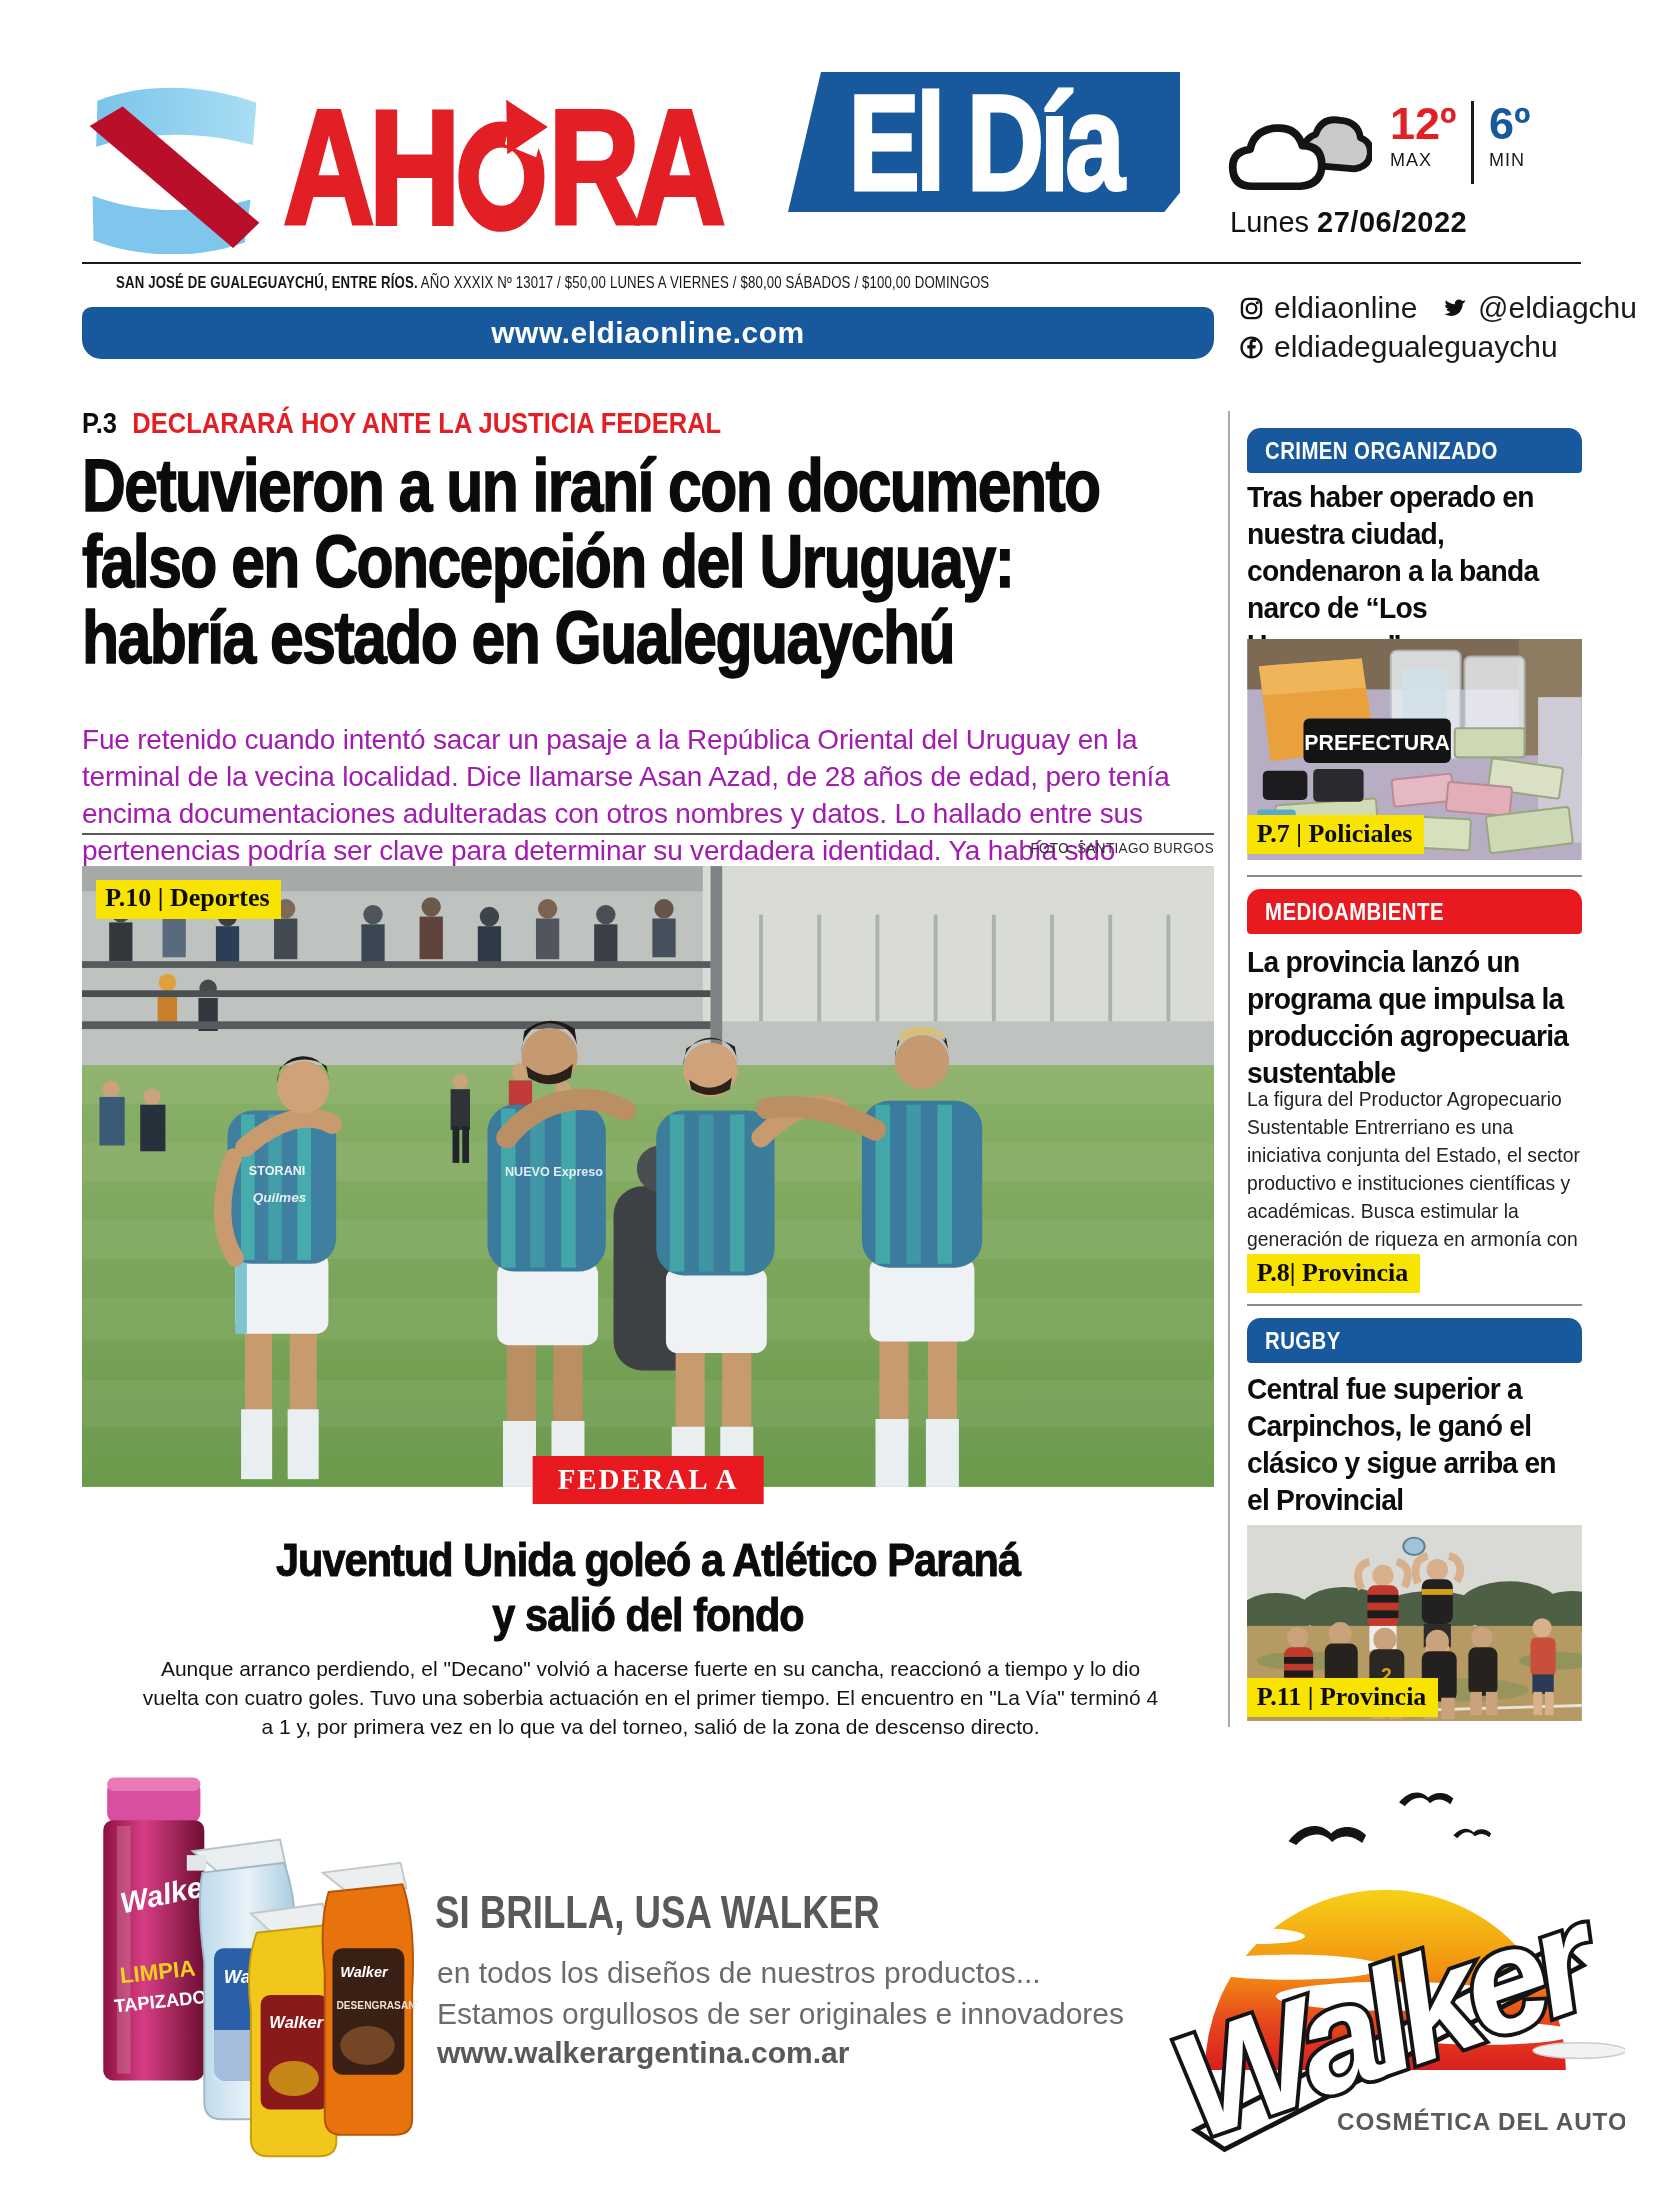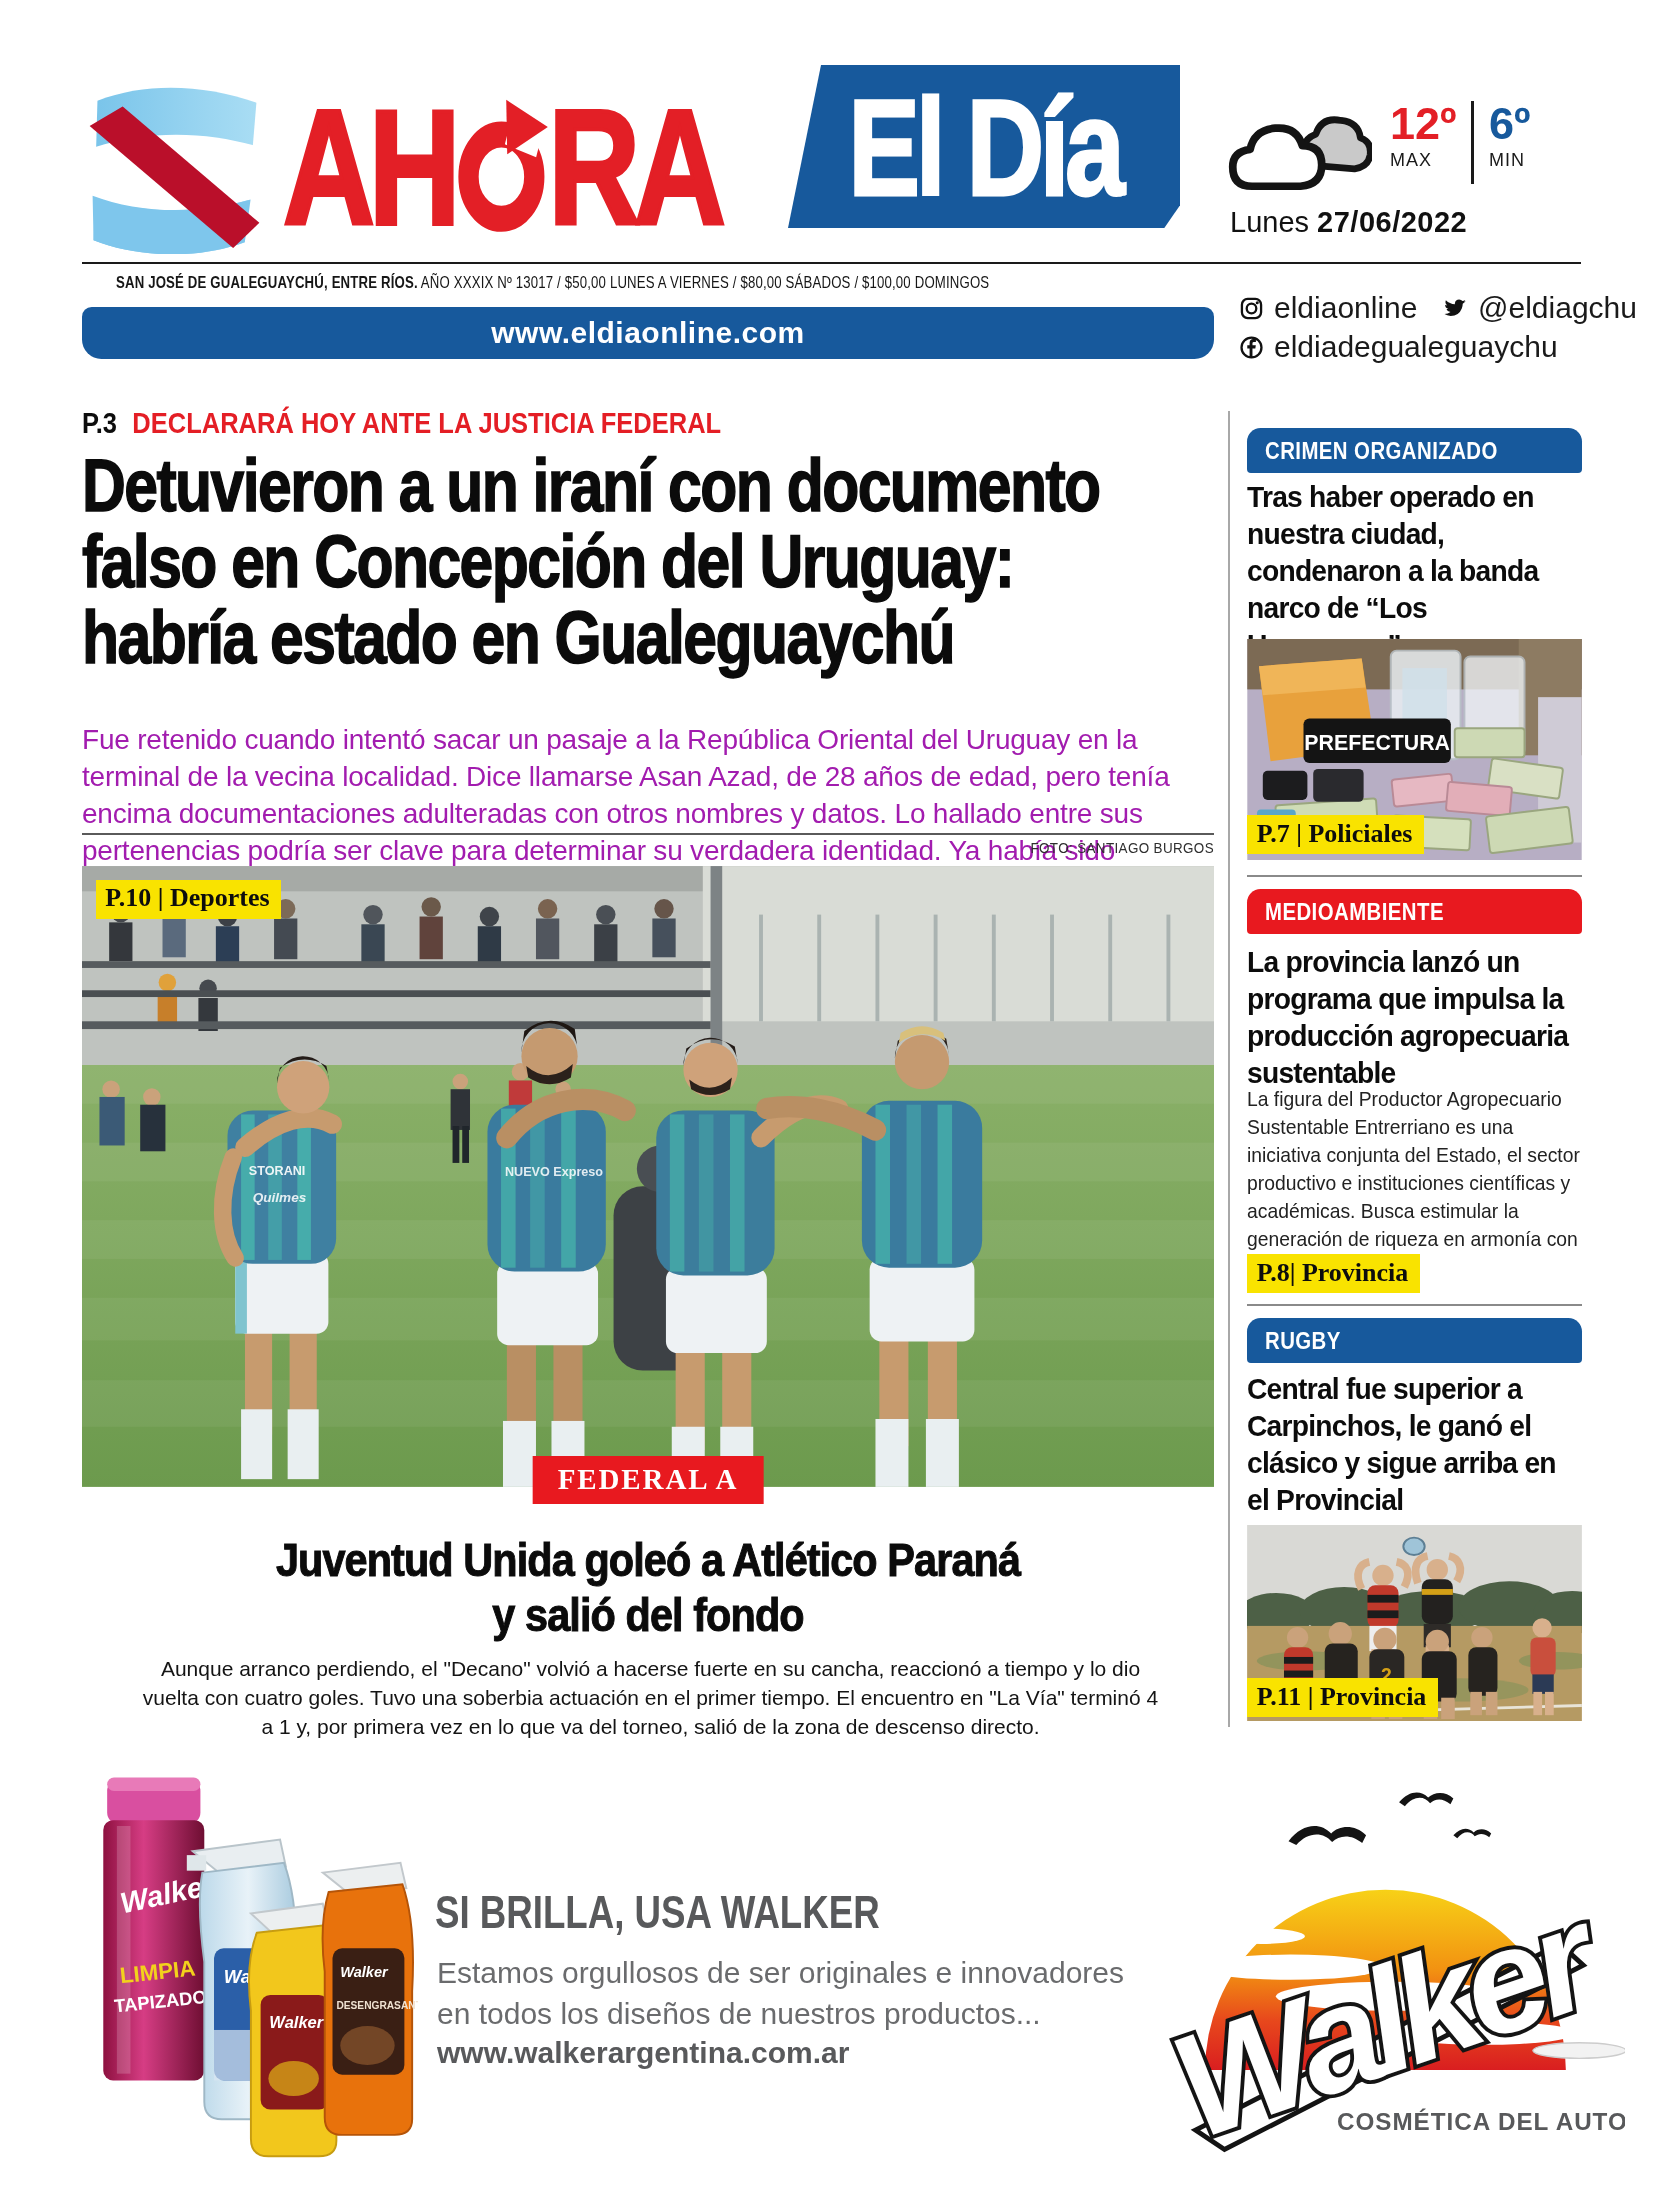--- a/index.html
+++ b/index.html
@@ -88,21 +88,21 @@
   <div class="abs ahora-row" style="left:283px;top:85px;height:165px;">
     <span class="ahora-txt">AH</span>
     <svg width="124" height="146" viewBox="0 0 100 110" style="margin:0 -1.9px;">
       <circle cx="50" cy="62" r="34" fill="none" stroke="#e31f26" stroke-width="21"></circle>
       <rect x="58" y="8" width="34" height="34" fill="#ffffff" transform="rotate(18 75 25)"></rect>
       <polygon points="55,0 98,22 56,44" fill="#e31f26"></polygon>
     </svg>
     <span class="ahora-txt">RA</span>
   </div>
 
-  <div class="abs eldia-box" style="left:788px;top:65px;width:392px;height:163px;">
+  <div class="abs eldia-box" style="left:788px;top:72px;width:392px;height:140px;">
     <span class="eldia-txt">El Día</span>
   </div>
 
   <svg class="abs" style="left:1225px;top:105px;" width="147" height="89" viewBox="0 0 152 92">
     <path d="M85,62 Q74,38 94,30 Q100,12 120,16 Q138,18 140,34 Q152,38 150,52 Q148,64 134,66 Z" fill="#c9c9c9" stroke="#141414" stroke-width="7" stroke-linejoin="round"></path>
     <path d="M28,84 Q8,84 8,64 Q8,48 26,46 Q30,26 52,24 Q74,22 80,42 Q100,42 100,62 Q100,82 78,84 Z" fill="#ffffff" stroke="#141414" stroke-width="8" stroke-linejoin="round"></path>
   </svg>
   <div class="abs" style="left:1390px;top:101px;">
     <div class="temp-big" style="color:#e31f26;">12º</div>
     <div class="temp-sub">MAX</div>
@@ -499,22 +499,22 @@
         <rect x="262" y="196" width="74" height="130" rx="10" fill="#3a1f14"></rect>
         <text x="270" y="226" font-size="15" font-style="italic" font-weight="700" fill="#ffffff" font-family="Liberation Serif,serif">Walker</text>
         <text x="266" y="258" font-size="10.5" font-weight="700" fill="#f0e2d2">DESENGRASANTE</text>
         <ellipse cx="298" cy="296" rx="28" ry="20" fill="#7a4a28" opacity=".9"></ellipse>
       </g>
     </svg>
   </div>
 
   <div class="abs slogan" style="left:435px;top:1884px;">SI BRILLA, USA WALKER</div>
   <div class="abs ad-body" style="left:437px;top:1952px;">
+    <div>en todos los diseños de nuestros productos...</div>
     <div>Estamos orgullosos de ser originales e innovadores</div>
-    <div>en todos los diseños de nuestros productos...</div>
   </div>
   <div class="abs ad-site" style="left:437px;top:2036px;">www.walkerargentina.com.ar</div>
 
   <svg class="abs" style="left:1145px;top:1742px;" width="480" height="432" viewBox="0 0 495 445">
     <defs>
       <linearGradient id="sunset" x1="0" y1="0" x2="0" y2="1">
         <stop offset="0" stop-color="#f7d117"></stop>
           <stop offset=".45" stop-color="#f29111"></stop>
         <stop offset=".72" stop-color="#e8491c"></stop>
           <stop offset="1" stop-color="#d91e20"></stop>

